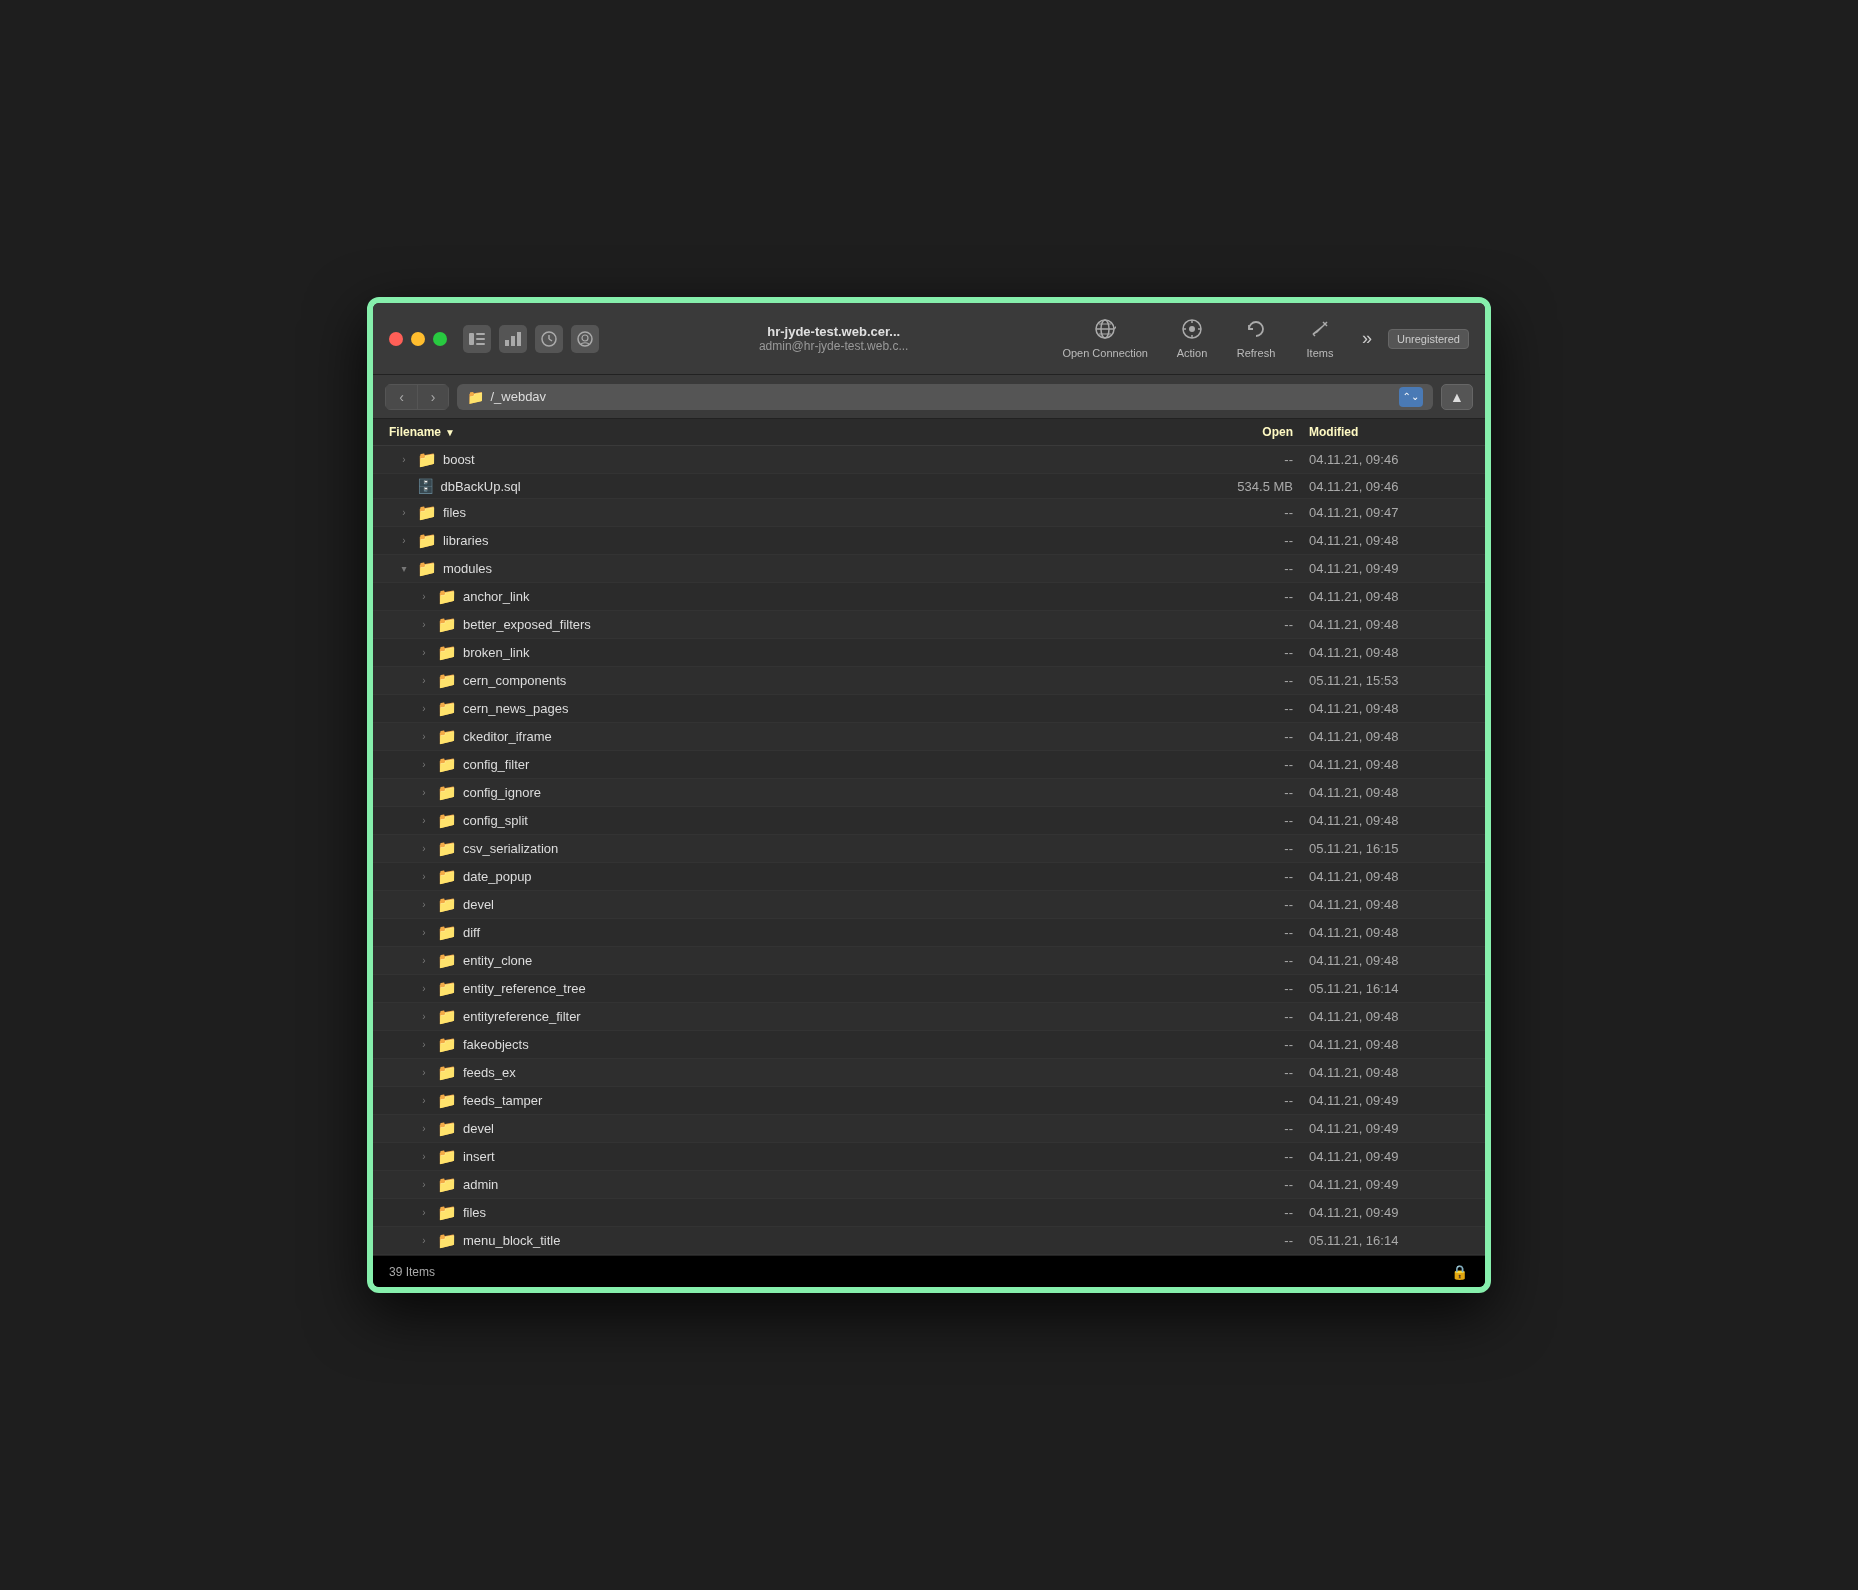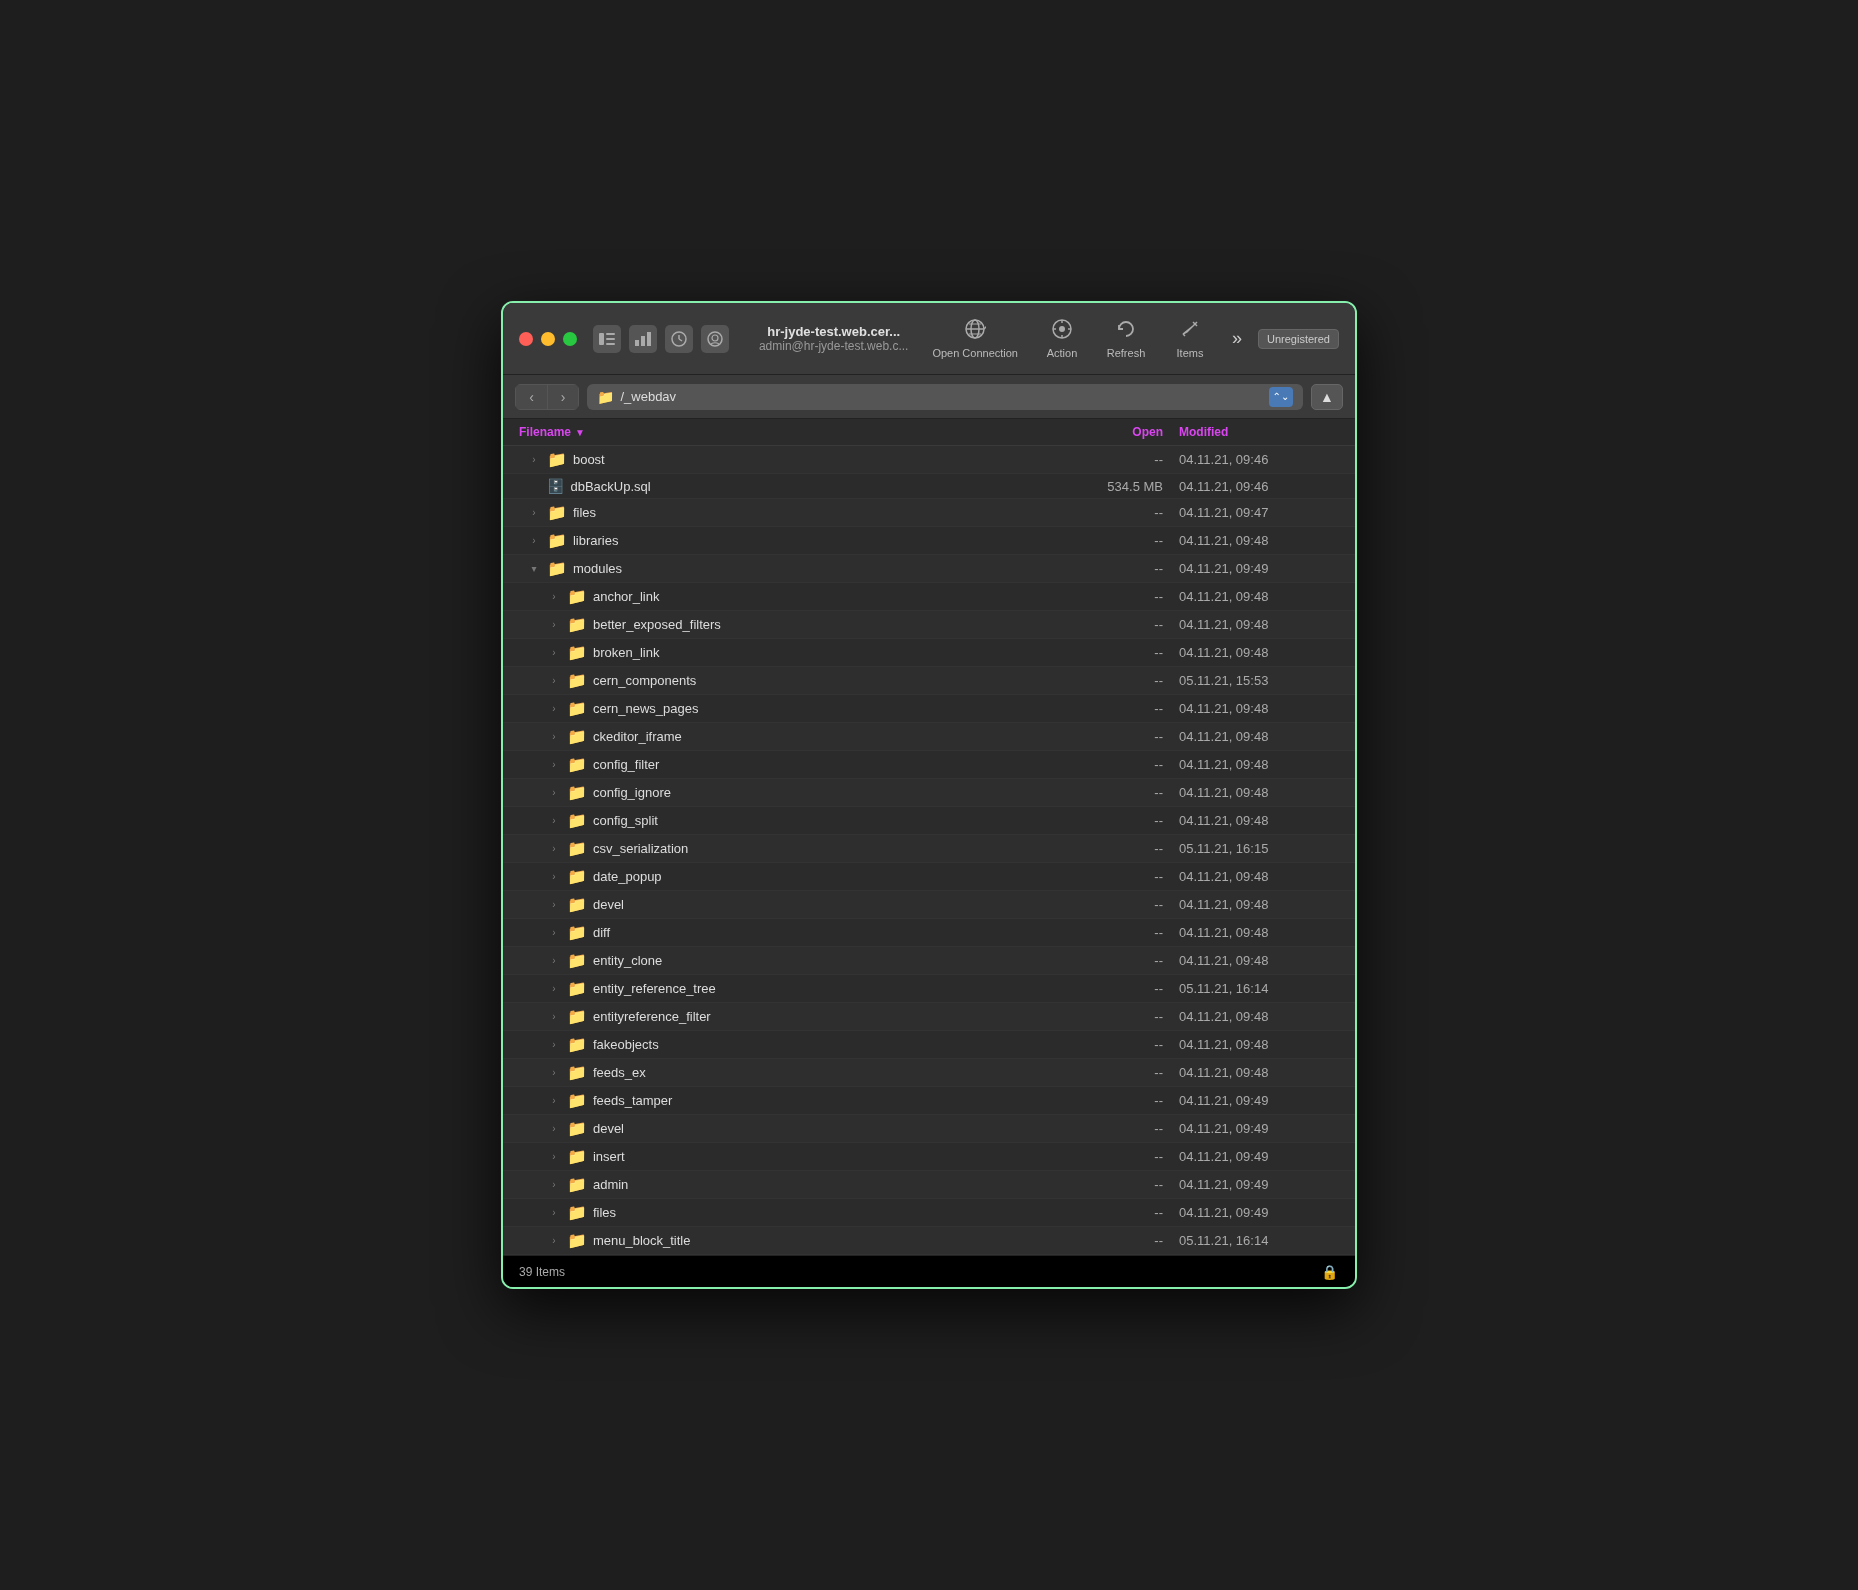--- a/index.html
+++ b/index.html
@@ -5,26 +5,26 @@
     * { box-sizing: border-box; margin: 0; padding: 0; }
     body {
       background: #1e1e1e;
       display: flex;
       justify-content: center;
       align-items: center;
       min-height: 100vh;
       font-family: -apple-system, BlinkMacSystemFont, 'SF Pro Text', 'Helvetica Neue', sans-serif;
     }
     .window {
-      width: 856px;
+      width: 1124px;
       background: #2b2b2b;
       border-radius: 12px;
       box-shadow: 0 20px 60px rgba(0,0,0,0.8);
       overflow: hidden;
-      border: 2px solid #86efac;
+      border: 6px solid #86efac;
     }
     
     .titlebar {
       background: #3a3a3a;
       height: 72px;
       display: flex;
       align-items: center;
       padding: 0 16px;
       border-bottom: 1px solid #222;
       position: relative;
@@ -185,21 +185,21 @@
     }
     
     .file-list {
       background: #2b2b2b;
     }
     .list-header {
       display: flex;
       align-items: flex-start;
       padding: 6px 16px;
       border-bottom: 1px solid #3a3a3a;
-      color: #d946ef;
+      color: #fef9c3;
       font-size: 12px;
       font-weight: 600;
     }
     .col-name { flex: 1; display: flex; align-items: center; gap: 4px; }
     .col-size { width: 120px; text-align: right; padding-right: 16px; }
     .col-modified { width: 160px; }
     .file-row {
       display: flex;
       align-items: center;
       padding: 4px 16px;

